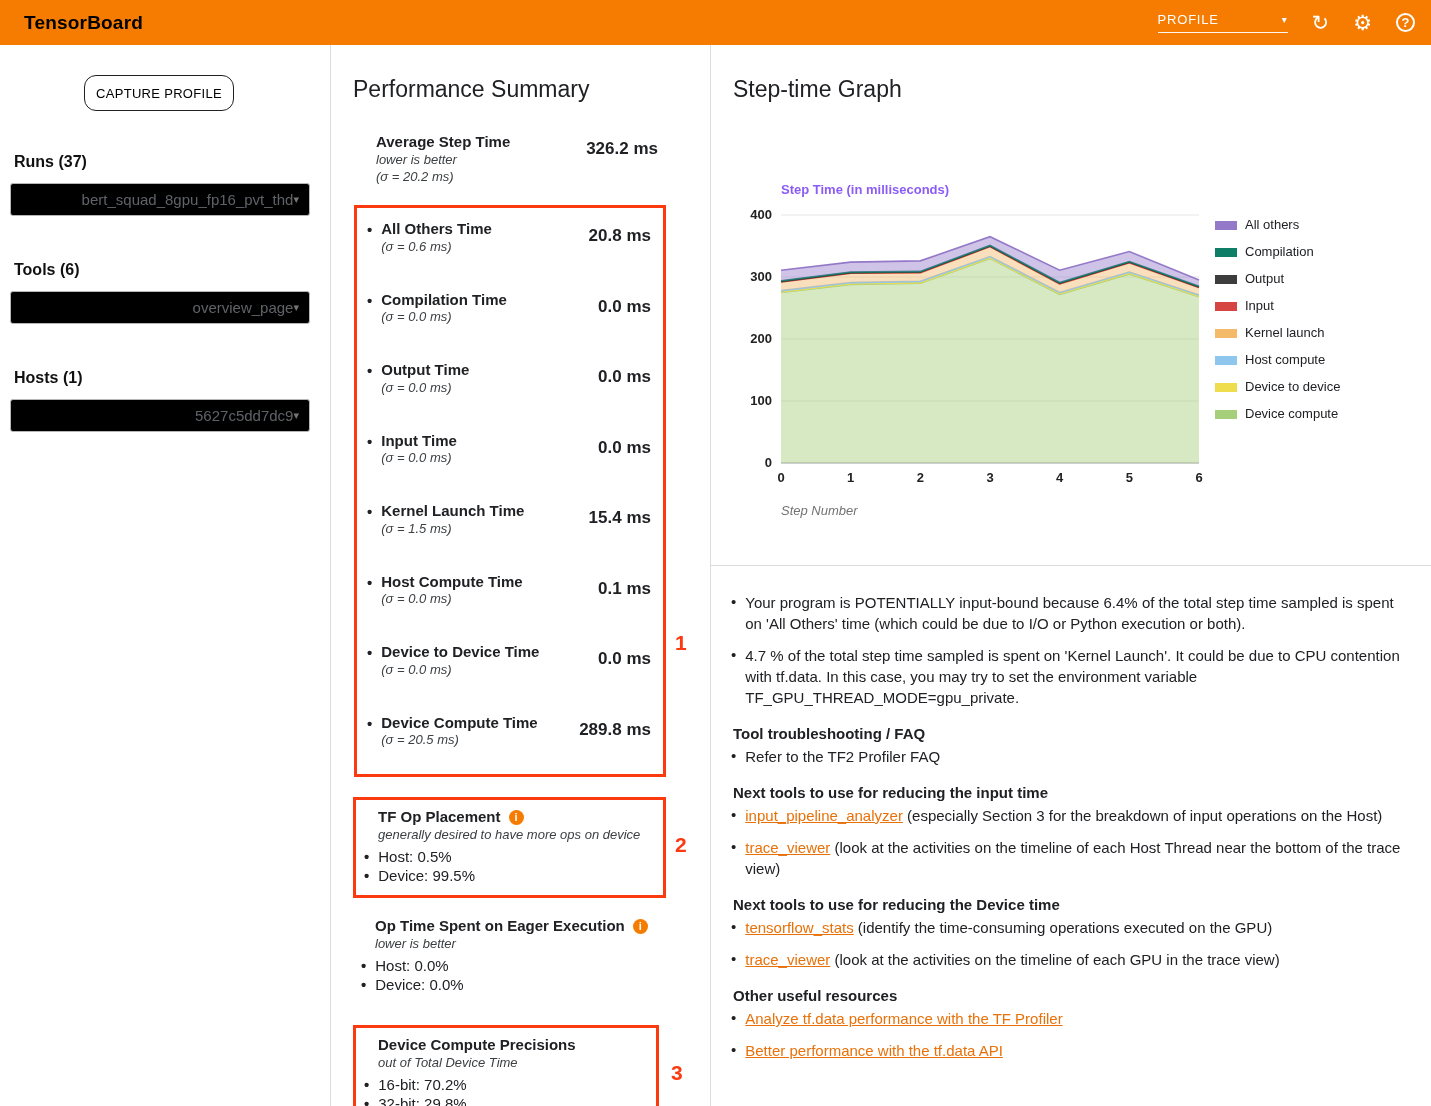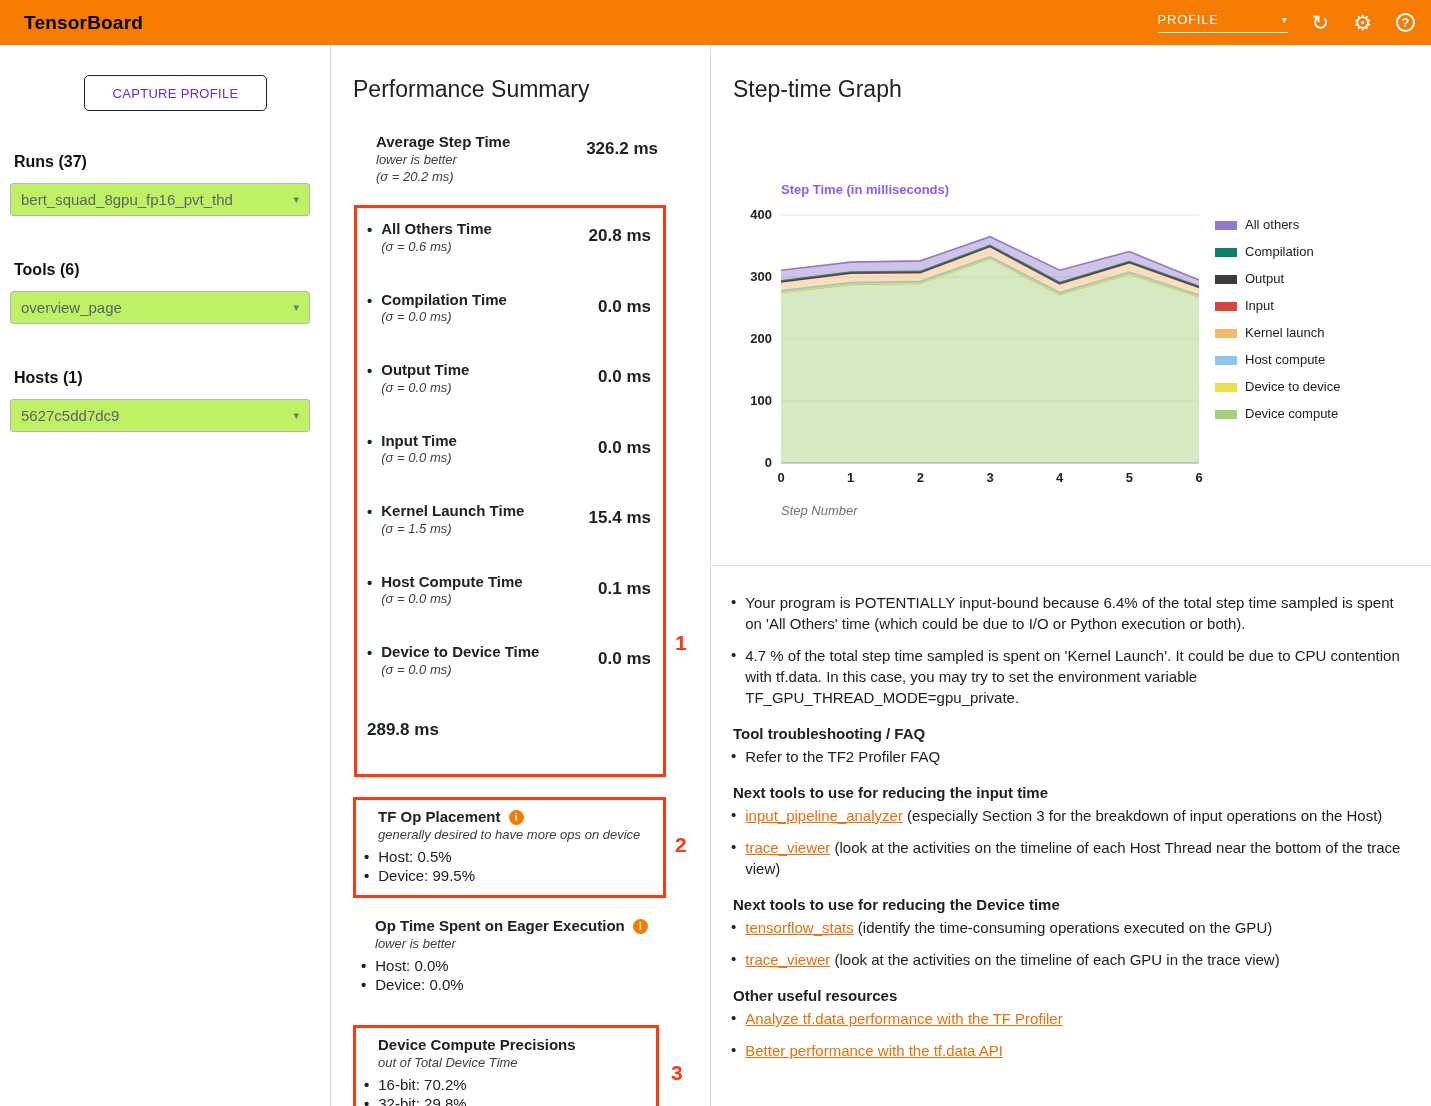--- a/index.html
+++ b/index.html
@@ -10,23 +10,23 @@
   .topbar{position:absolute;top:0;left:0;width:100%;height:45px;background:#f57c00;display:flex;align-items:center;justify-content:space-between;padding:0 16px 0 24px;z-index:5}
   .app-title{color:#000000;font-size:19px;font-weight:700;letter-spacing:.2px}
   .topbar-right{display:flex;align-items:center;gap:24px}
   .profile-select{display:flex;align-items:center;justify-content:space-between;width:130px;border-bottom:1px solid rgba(255,255,255,.95);padding-bottom:5px;color:#fff;font-size:13px;font-weight:500;letter-spacing:.8px;cursor:pointer}
   .caret-down{font-size:10px;margin-left:6px}
   .icon-btn{color:#fff;font-size:21px;line-height:1;cursor:pointer;font-style:normal}
   .help-circle{width:19px;height:19px;border:2px solid #fff;border-radius:50%;color:#fff;font-size:13px;font-weight:700;display:flex;align-items:center;justify-content:center;cursor:pointer}
 
   
   .sidebar{position:absolute;top:45px;left:0;width:330px;height:1061px;background:#fff}
-  .capture-btn{position:absolute;top:30px;left:84px;width:183px;height:36px;background:#fff;border:1px solid #202124;border-radius:5px;font-size:13px;font-weight:500;letter-spacing:.3px;color:#6d28d9;font-family:inherit;cursor:pointer}
+  .capture-btn{position:absolute;top:30px;left:84px;width:150px;height:36px;background:#fff;border:1px solid #202124;border-radius:12px;font-size:13px;font-weight:500;letter-spacing:.3px;color:#000000;font-family:inherit;cursor:pointer}
   .group-label{position:absolute;left:14px;font-size:16px;font-weight:700;color:#111}
-  .select{position:absolute;left:10px;width:300px;height:33px;border:1px solid #b6b6b6;border-radius:3px;display:flex;align-items:center;justify-content:space-between;padding:0 10px;font-size:15px;color:#5f6368;cursor:pointer;background:#bef264}
+  .select{position:absolute;left:10px;width:300px;height:33px;border:1px solid #b6b6b6;border-radius:3px;display:flex;align-items:center;justify-content:flex-end;padding:0 10px;font-size:15px;color:#5f6368;cursor:pointer;background:#000000}
   .sel-caret{color:#757575;font-size:11px}
   #runs-label{top:108px}#runs-select{top:138px}
   #tools-label{top:216px}#tools-select{top:246px}
   #hosts-label{top:324px}#hosts-select{top:354px}
 
   
   .middle{position:absolute;top:45px;left:330px;width:380px;height:1061px;border-left:1px solid #dadce0}
   .panel-h1{margin:31px 0 0 22px;font-size:23px;font-weight:400;color:#202124}
   .avg-row{position:absolute;top:88px;left:45px;width:282px;display:flex;justify-content:space-between}
   .metric-label{font-size:15px;font-weight:700;color:#202124;line-height:1.25}
@@ -191,20 +191,27 @@
         <div class="metric-left">
             <span class="bullet"></span>
           <div>
               <div class="metric-label">Device to Device Time</div>
           <div class="metric-note">(σ = 0.0 ms)</div>
             </div>
           </div>
         <div class="metric-value">0.0 ms</div>
       </div>
       <div class="metric-row">
+        <div class="metric-left">
+            <span class="bullet"></span>
+          <div>
+              <div class="metric-label">Device Compute Time</div>
+          <div class="metric-note">(σ = 20.5 ms)</div>
+            </div>
+          </div>
         <div class="metric-value">289.8 ms</div>
       </div>
     </div>
     <div class="annot annot-1">1</div>
 
     <div class="red-box box2 sub-block">
       <div class="sub-title-row">
         <span class="sub-title">TF Op Placement</span><span class="info-icon">i</span>
       </div>
       <div class="sub-note">generally desired to have more ops on device</div>

